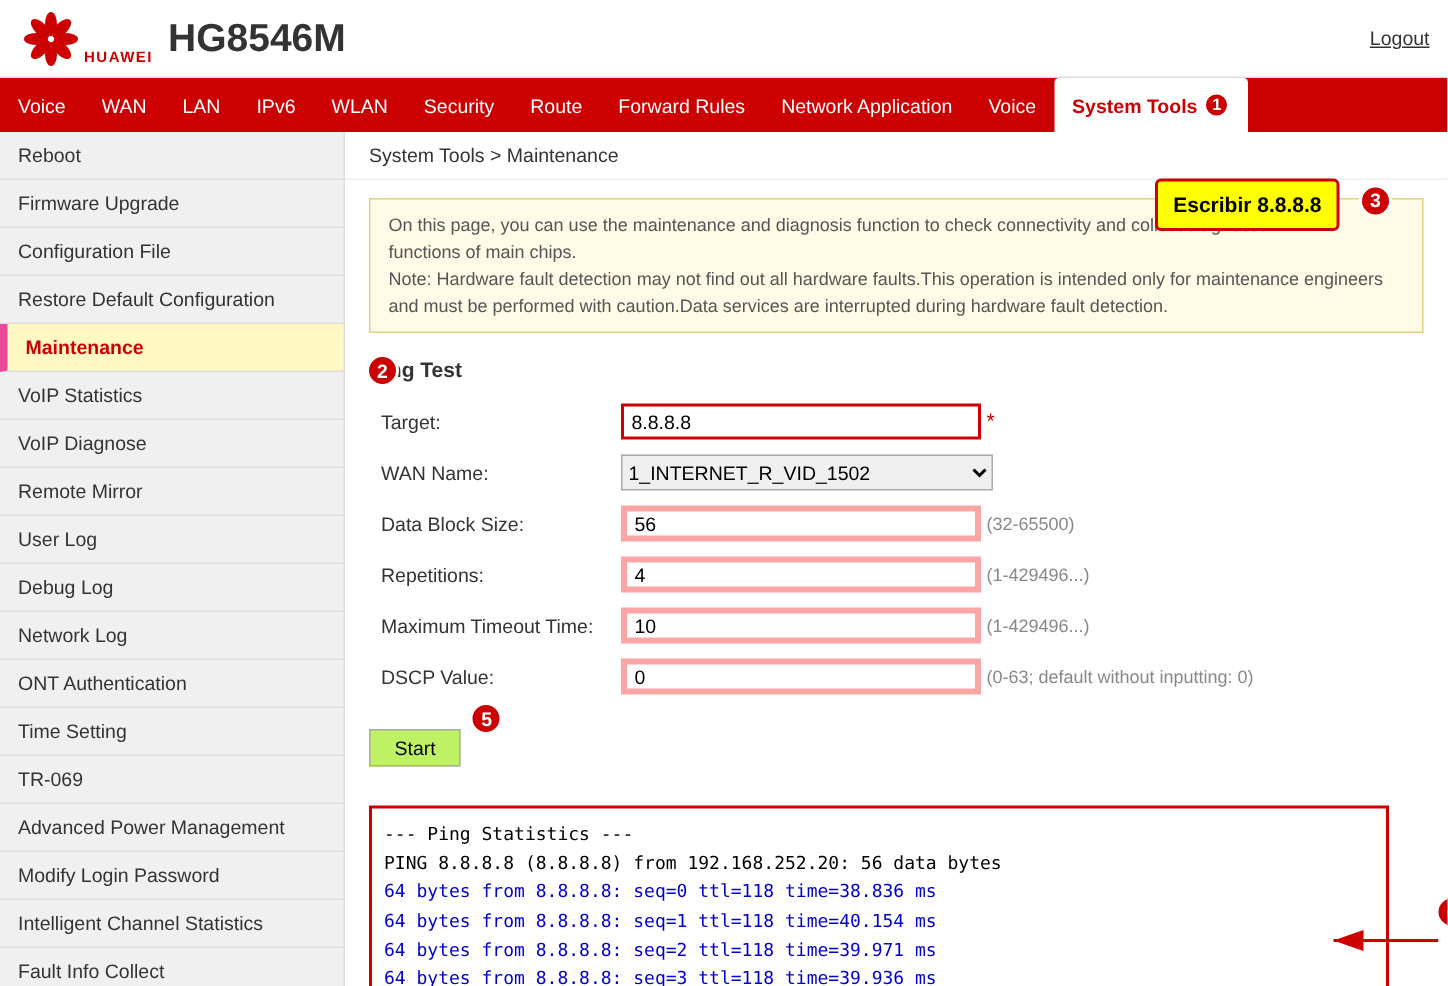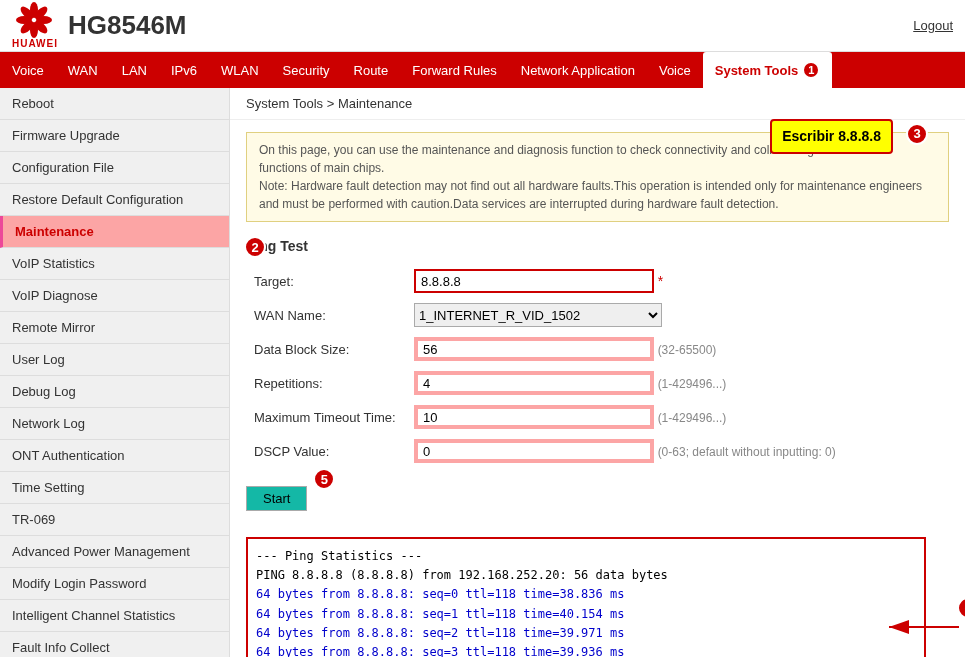--- a/index.html
+++ b/index.html
@@ -18,21 +18,21 @@
     
     .nav-badge { background: #cc0000; border: 2px solid #fff; color: #fff; border-radius: 50%; width: 18px; height: 18px; display: flex; align-items: center; justify-content: center; font-size: 11px; font-weight: bold; margin-left: 4px; }
     .nav-item.active .nav-badge { background: #cc0000; }
 
     
     .layout { display: flex; min-height: 600px; }
 
     
     .sidebar { width: 230px; background: #f0f0f0; border-right: 1px solid #ddd; flex-shrink: 0; }
     .sidebar-item { padding: 8px 12px; border-bottom: 1px solid #ddd; cursor: pointer; color: #333; font-size: 13px; }
-    .sidebar-item.active { background: #fca5a5; border-left: 3px solid #ec4899; color: #cc0000; font-weight: bold; }
+    .sidebar-item.active { background: #fef9c3; border-left: 5px solid #ec4899; color: #cc0000; font-weight: bold; }
 
     
     .main { flex: 1; padding: 0; background: #fff; }
 
     
     .breadcrumb { padding: 8px 16px; font-size: 13px; color: #333; border-bottom: 1px solid #eee; }
 
     
     .content { padding: 12px 16px; }
 
@@ -45,36 +45,36 @@
     
     .form-table { width: 100%; border-collapse: collapse; margin-bottom: 10px; }
     .form-table td { padding: 5px 8px; vertical-align: middle; }
     .form-table .label-cell { width: 160px; color: #333; font-size: 13px; }
     .form-table input[type="text"] { width: 240px; height: 24px; border: 4px solid #fca5a5; padding: 2px 5px; font-size: 13px; }
     .form-table input.red-border { border: 2px solid #cc0000; }
     .form-table select { width: 248px; height: 24px; border: 1px solid #aaa; font-size: 13px; }
     .hint { color: #888; font-size: 12px; margin-left: 0; }
 
     
-    .start-btn { background: #14b8a6; border: 1px solid #aaa; padding: 4px 16px; font-size: 13px; cursor: pointer; margin: 8px 0 12px 0; }
+    .start-btn { background: #bef264; border: 1px solid #aaa; padding: 4px 16px; font-size: 13px; cursor: pointer; margin: 8px 0 12px 0; }
 
     
     .ping-output { border: 2px solid #cc0000; width: 680px; min-height: 160px; padding: 8px; font-size: 12px; font-family: monospace; color: #000; line-height: 1.6; background: #fff; margin-bottom: 16px; resize: vertical; overflow: auto; }
 
     
     .annotation { position: absolute; background: #ffff00; border: 2px solid #cc0000; border-radius: 4px; padding: 4px 8px; font-weight: bold; font-size: 13px; color: #000; white-space: nowrap; z-index: 10; }
 
     
     .circle-badge { display: inline-flex; align-items: center; justify-content: center; width: 22px; height: 22px; background: #cc0000; color: #fff; border-radius: 50%; font-weight: bold; font-size: 13px; position: absolute; z-index: 10; }
 
     
     .pos-rel { position: relative; }
 
     
-    .huawei-logo { display: flex; flex-direction: column; align-items: flex-start; }
+    .huawei-logo { display: flex; flex-direction: row; align-items: flex-end; }
   </style>
 </head>
 <body>
 
 <div class="header">
   <div class="huawei-logo">
     <svg width="44" height="36" viewBox="0 0 44 36">
 
       <g transform="translate(22,18)">
         <ellipse cx="0" cy="-10" rx="4" ry="8" fill="#cc0000" transform="rotate(0)"></ellipse>

